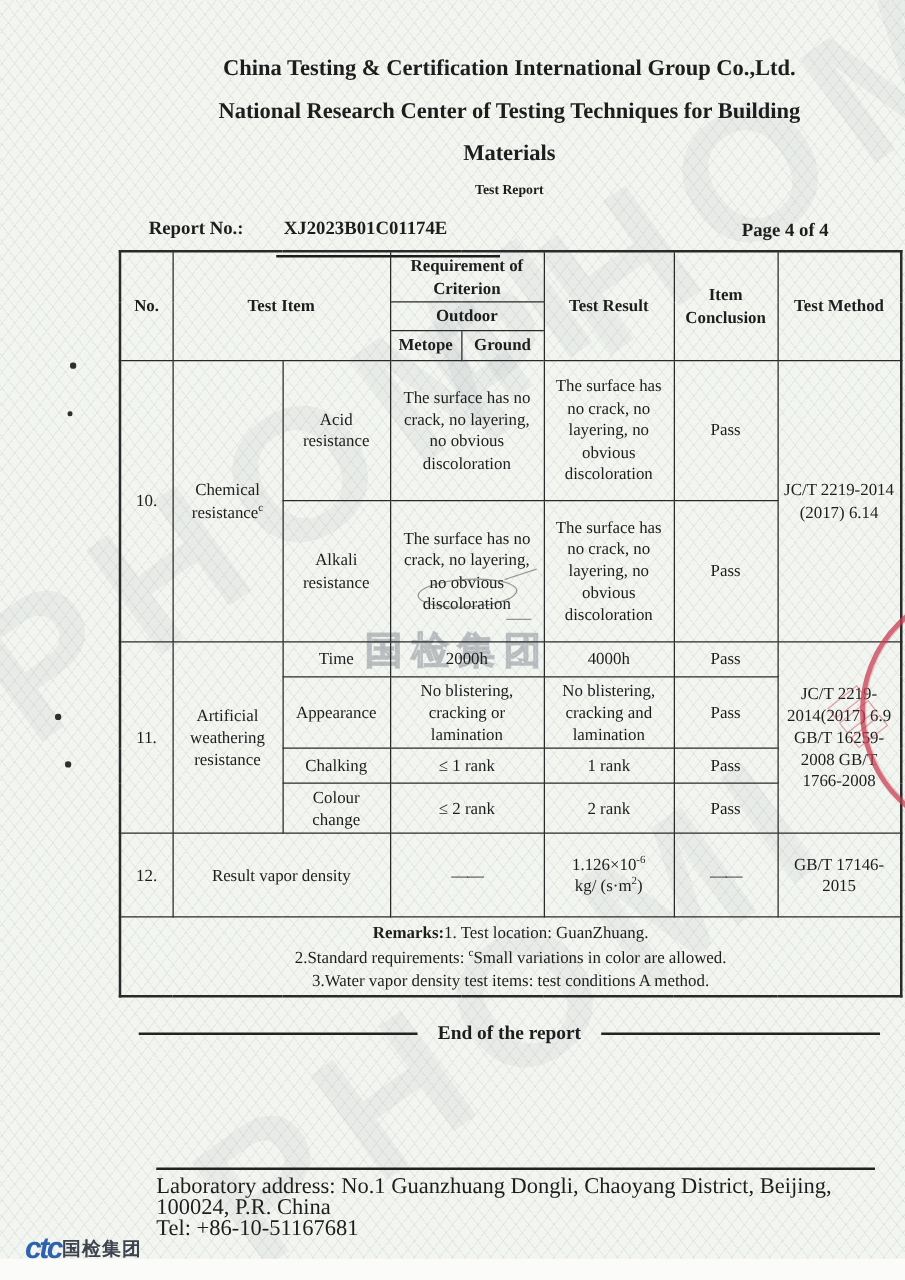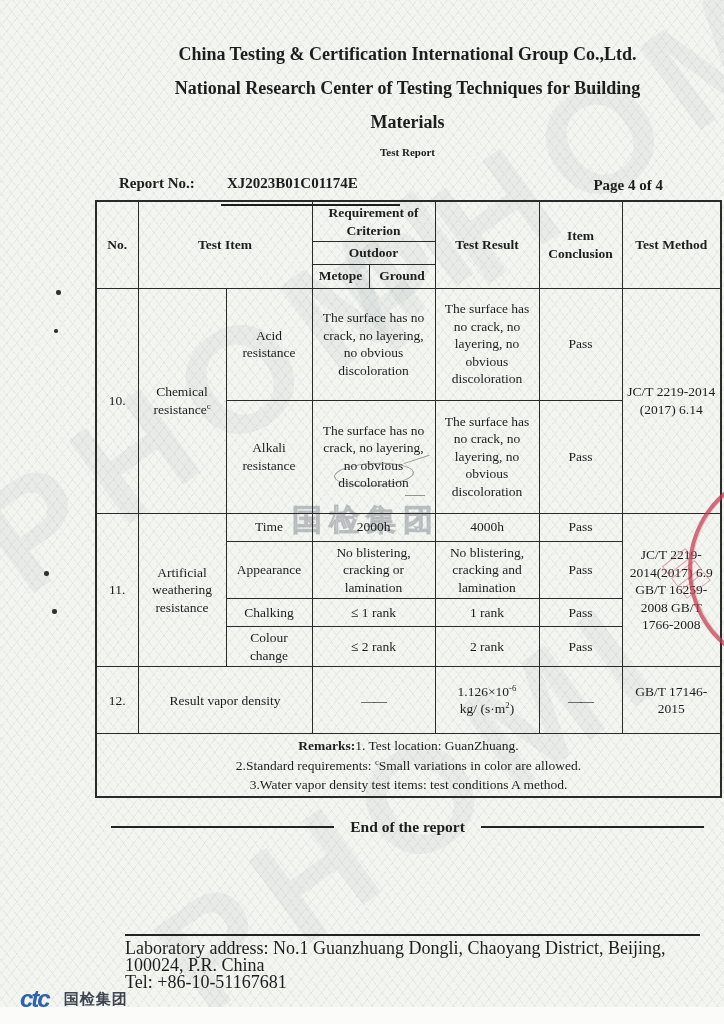--- a/index.html
+++ b/index.html
@@ -44,21 +44,21 @@
   .end-line{flex:1;height:2px;background:#222;margin:0 16px;}
   .end-text{font-weight:bold;font-size:15.5px;white-space:nowrap;text-align:right;}
   .footer-block{position:absolute;top:934px;left:30px;width:575px;border-top:2.5px solid #222;
        font-size:18px;line-height:17px;padding-top:4px;}
   .stamp-arc{position:absolute;left:688px;top:468px;width:194px;height:194px;border-radius:50%;
        border:4px solid rgba(199,62,82,0.75);box-shadow:inset 0 0 0 1px rgba(199,62,82,0.25);pointer-events:none;}
   .stamp-chars{position:absolute;left:672px;top:548px;width:34px;height:58px;transform:rotate(-38deg);
        opacity:0.55;pointer-events:none;}
   .stamp-chars i{display:block;height:9px;margin:4px 2px;border:1px solid rgba(200,60,80,0.8);}
   .speck{position:absolute;width:5px;height:5px;background:#2f2f2f;border-radius:45%;}
-  .logo{position:absolute;left:20px;top:987px;display:flex;align-items:center;gap:15px;}
+  .logo{position:absolute;left:20px;top:987px;display:flex;align-items:center;gap:1px;}
   .logo-ctc{font-family:"Liberation Sans",sans-serif;font-weight:bold;font-style:italic;
        font-size:24px;color:#2f62ae;letter-spacing:-2px;line-height:1;}
   .logo-cn{font-family:"DejaVu Sans",sans-serif;font-weight:bold;font-size:15px;color:#3d4450;letter-spacing:1px;}
 </style>
 </head>
 <body>
 
 <div class="doc">
 
   <div class="wm-diagonal" style="left:-60px;top:300px;">PHOMI</div>

